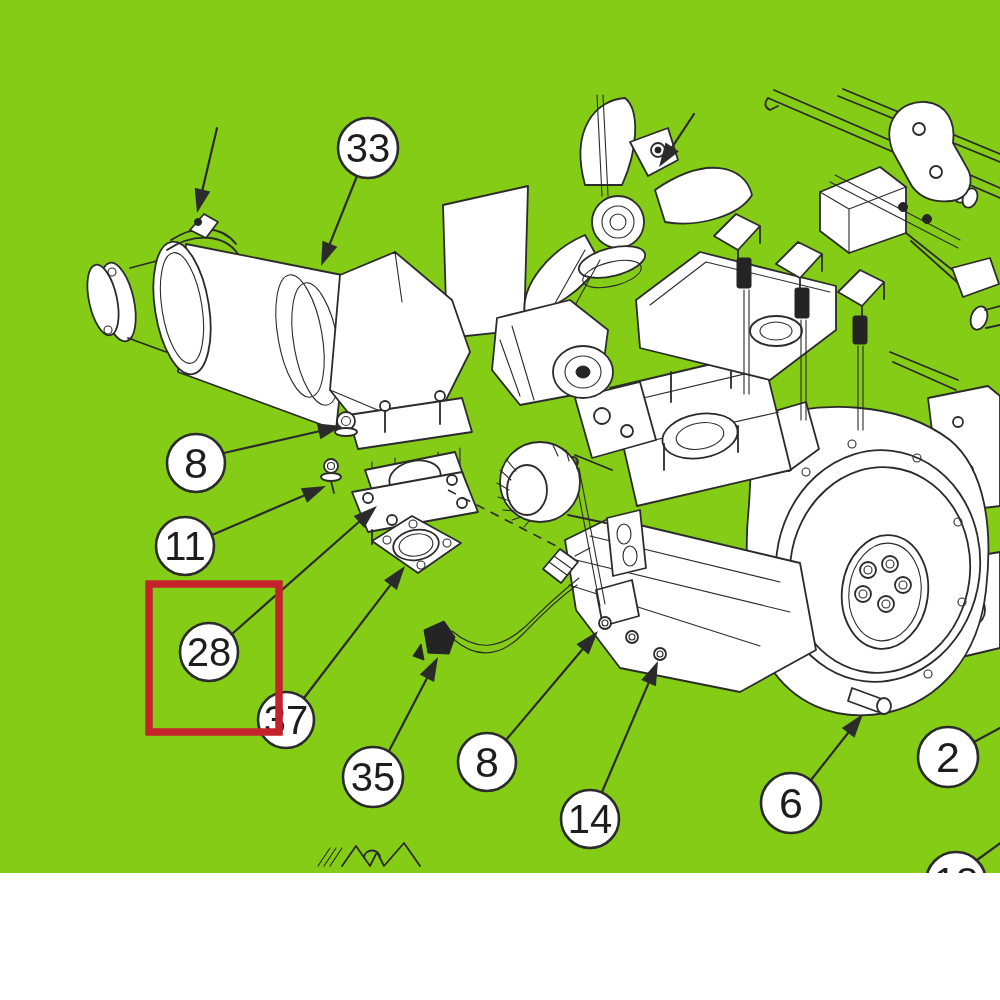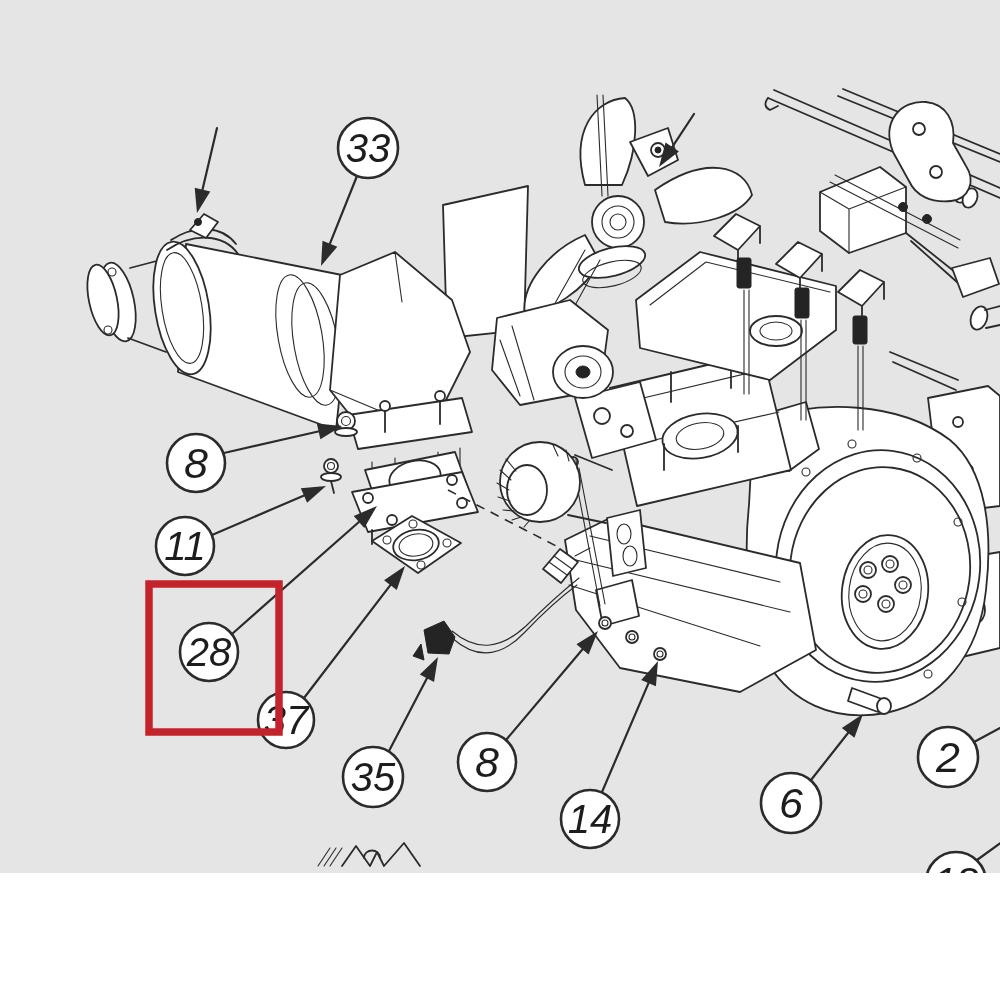--- a/index.html
+++ b/index.html
@@ -1,17 +1,17 @@
 <!DOCTYPE html>
 <html><head>
 <meta charset="utf-8">
 <style>
   html,body{margin:0;padding:0;background:#ffffff;}
-  .stage{position:relative;width:1000px;height:1000px;background:#e5e5e5;overflow:hidden;
-         font-family:"Liberation Sans", sans-serif;font-style:italic;}
+  .stage{position:relative;width:1000px;height:1000px;background:#84cc16;overflow:hidden;
+         font-family:"Liberation Sans", sans-serif;}
   svg{display:block}
   
   .ln  {fill:none;stroke:#2b2b2b;stroke-width:1.8;stroke-linejoin:round;stroke-linecap:round;}
   .lnf {fill:#ffffff;stroke:#2b2b2b;stroke-width:1.8;stroke-linejoin:round;stroke-linecap:round;}
   .thin{fill:none;stroke:#2b2b2b;stroke-width:1.1;stroke-linejoin:round;stroke-linecap:round;}
   .dk  {fill:#242424;stroke:#242424;stroke-width:1;}
   .dash{fill:none;stroke:#2b2b2b;stroke-width:1.6;stroke-dasharray:9 7;}
   .callout-circle{fill:#ffffff;stroke:#2b2b2b;stroke-width:2.6;}
   .callout-text{fill:#1d1d1d;font-family:"Liberation Sans", sans-serif;}
   .leader{fill:none;stroke:#2b2b2b;stroke-width:2.2;stroke-linecap:round;}

